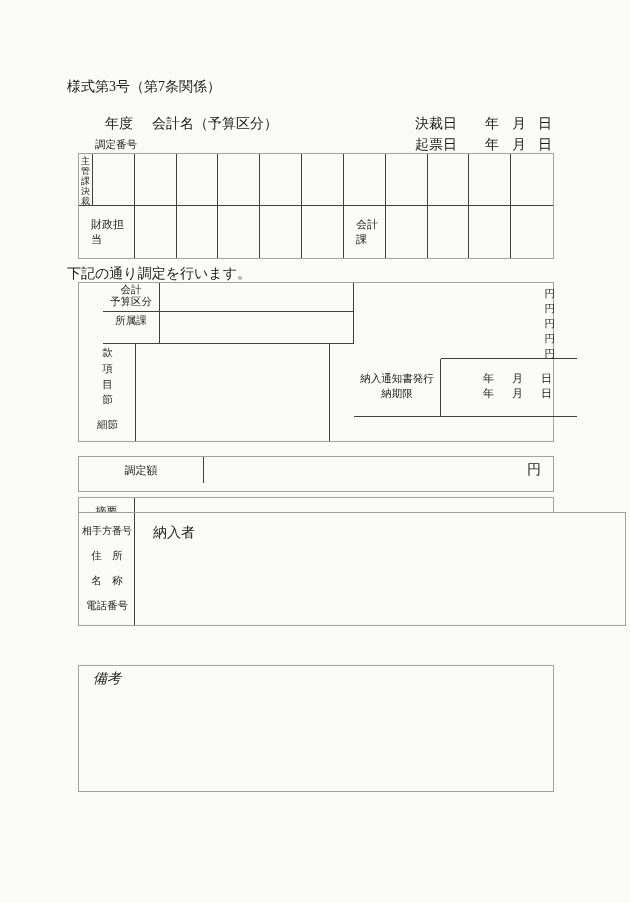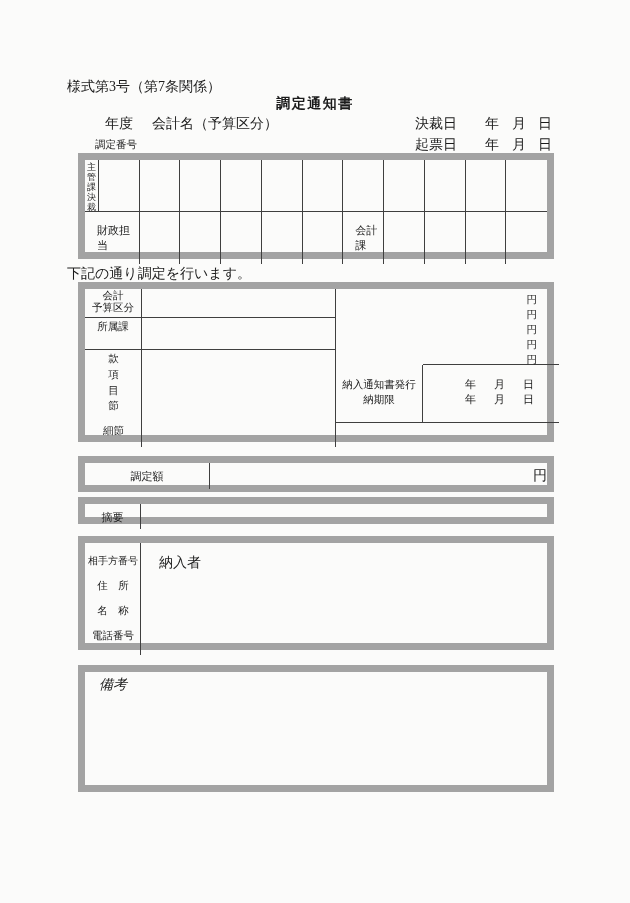--- a/index.html
+++ b/index.html
@@ -5,24 +5,24 @@
   html,body{margin:0;padding:0;background:#e8e8e8;}
   .page{
     position:relative;width:630px;height:903px;background:#fbfbfa;
     font-family:"Liberation Serif","DejaVu Serif",serif;
     color:#1b1b1b;overflow:hidden;
   }
   .abs{position:absolute;}
   .t11{font-size:14px;line-height:13px;}
   .t10{font-size:10.5px;line-height:12px;}
   .title{font-size:14px;font-weight:bold;letter-spacing:1.5px;text-align:center;}
-  .boxed{position:absolute;box-sizing:border-box;border:7px solid #a3a3a3;background:#fbfbfa;}
+  .boxed{position:absolute;box-sizing:border-box;border:1px solid #a3a3a3;background:#fbfbfa;}
   .cell{position:absolute;box-sizing:border-box;}
   .br{border-right:1px solid #3f3f3f;}
-  .bb{border-bottom:1px solid #3f3f3f;}
+  .bb{border-bottom:1px solid #3f3f3f;margin-left:24px;}
   .ctr{text-align:center;}
   
   .ap-grid{display:grid;grid-template-columns:14px repeat(11,1fr);grid-template-rows:52px 52px;}
   .ap-grid > div{box-sizing:border-box;border-right:1px solid #3f3f3f;border-bottom:1px solid #3f3f3f;}
   .ap-grid > div.last-c{border-right:none;}
   .ap-grid > div.last-r{border-bottom:none;margin-left:12px;}
   .vert-label{font-size:9px;line-height:10px;word-break:break-all;text-align:center;padding-top:2px;}
   .span2{grid-column:span 2;}
   .mid{display:flex;align-items:center;justify-content:center;font-size:11px;}
   
@@ -32,21 +32,20 @@
   
   .drow{display:flex;gap:18px;padding-left:42px;line-height:15px;font-size:11px;}
 </style>
 </head>
 <body>
 
 <div class="page">
 
   <div class="abs t11" style="left:67px;top:80px;">様式第3号（第7条関係）</div>
 
-  <div class="abs title" style="left:78px;top:95px;width:474px;">調定通知書</div>
 
   <div class="abs t11" style="left:105px;top:117px;">年度</div>
   <div class="abs t11" style="left:152px;top:117px;">会計名（予算区分）</div>
   <div class="abs t11" style="left:415px;top:117px;">決裁日</div>
   <div class="abs t11" style="left:485px;top:117px;">年</div>
   <div class="abs t11" style="left:512px;top:117px;">月</div>
   <div class="abs t11" style="left:538px;top:117px;">日</div>
 
   <div class="abs t10" style="left:95px;top:139px;">調定番号</div>
   <div class="abs t11" style="left:415px;top:138px;">起票日</div>
@@ -138,21 +137,21 @@
     <div class="cell t11" style="left:125px;top:0;width:349px;height:26px;text-align:right;padding:6px 12px 0 0;">
       <span>円</span>
     </div>
   </div>
 
   <div class="boxed" style="left:78px;top:497px;width:476px;height:27px;">
     <div class="cell br t10 mid" style="left:0;top:0;width:56px;height:25px;">摘要</div>
     <div class="cell" style="left:56px;top:0;width:418px;height:25px;"></div>
   </div>
 
-  <div class="boxed" style="left:78px;top:536px;width:476px;height:114px;">
+  <div class="boxed" style="left:78px;top:512px;width:548px;height:114px;">
     <div class="cell br t10" style="left:0;top:0;width:56px;height:112px;">
       <div class="cell ctr" style="left:0;top:12px;width:56px;font-size:10px;">相手方番号</div>
       <div class="cell ctr" style="left:0;top:37px;width:56px;">住　所</div>
       <div class="cell ctr" style="left:0;top:62px;width:56px;">名　称</div>
       <div class="cell ctr" style="left:0;top:87px;width:56px;">電話番号</div>
     </div>
     <div class="cell" style="left:56px;top:0;width:418px;height:112px;">
       <div class="cell t11" style="left:18px;top:13px;">納入者</div>
     </div>
   </div>

